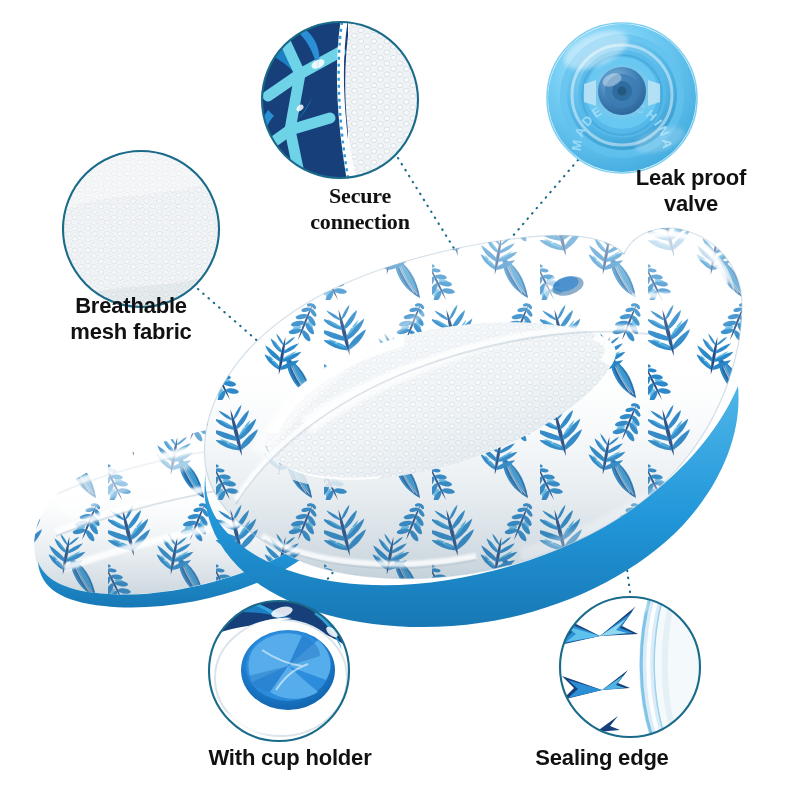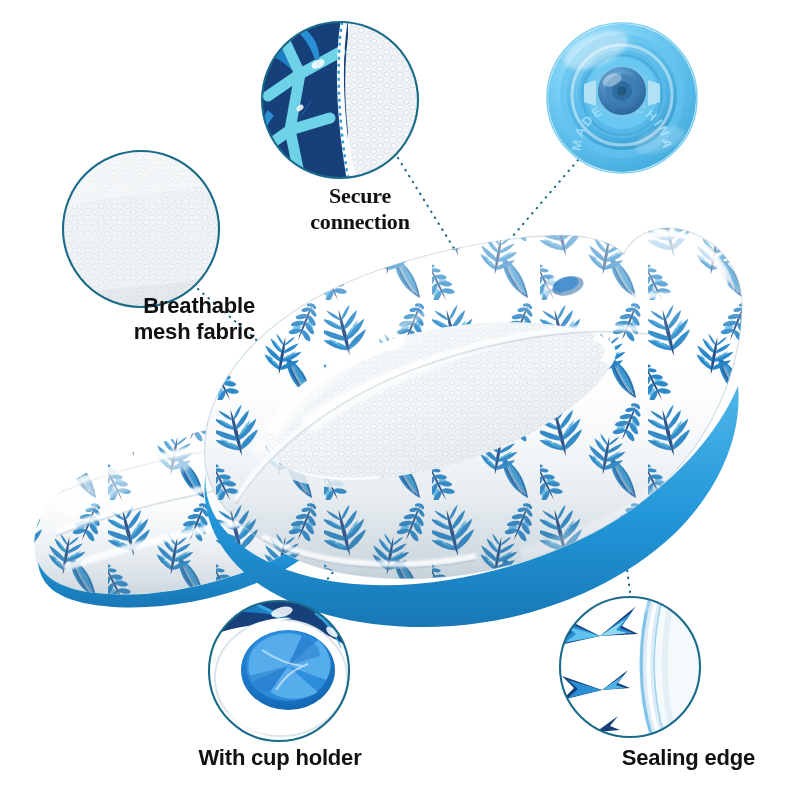--- a/index.html
+++ b/index.html
@@ -14,25 +14,25 @@
     position:absolute;
     color:#111111;
     font-weight:700;
     font-size:22px;
     line-height:1.16;
     letter-spacing:-0.2px;
     text-align:center;
     white-space:pre-line;
     font-family:"Liberation Sans", sans-serif;
   }
-  .lbl-mesh      { left:45px;  top:293px; width:210px;text-align:right; }
+  .lbl-mesh      { left:26px;  top:293px; width:210px; }
   .lbl-secure    { left:260px; top:183px; width:200px;font-family:Liberation Serif, serif; }
   .lbl-valve     { left:596px; top:165px; width:190px; }
-  .lbl-cup       { left:150px; top:745px; width:260px; }
-  .lbl-seal      { left:505px; top:745px; width:250px;text-align:right; }
+  .lbl-cup       { left:160px; top:745px; width:260px; }
+  .lbl-seal      { left:477px; top:745px; width:250px; }
 </style>
 </head>
 <body>
 
 <div id="stage">
 
   <svg class="svg-layer" viewBox="0 0 800 800" xmlns="http://www.w3.org/2000/svg">
     <defs>
 
       <pattern id="meshPat" width="9" height="8" patternUnits="userSpaceOnUse">
@@ -536,18 +536,20 @@
       <circle cx="630" cy="667" r="70" fill="none" stroke="#1a6b8a" stroke-width="2.1"></circle>
     </g>
   </svg>
 
   <div class="callout-label lbl-mesh">Breathable
 mesh fabric</div>
 
   <div class="callout-label lbl-secure">Secure
 connection</div>
 
+  <div class="callout-label lbl-valve">Leak proof
+valve</div>
 
   <div class="callout-label lbl-cup">With cup holder</div>
 
   <div class="callout-label lbl-seal">Sealing edge</div>
 
 </div>
 
 </body></html>

